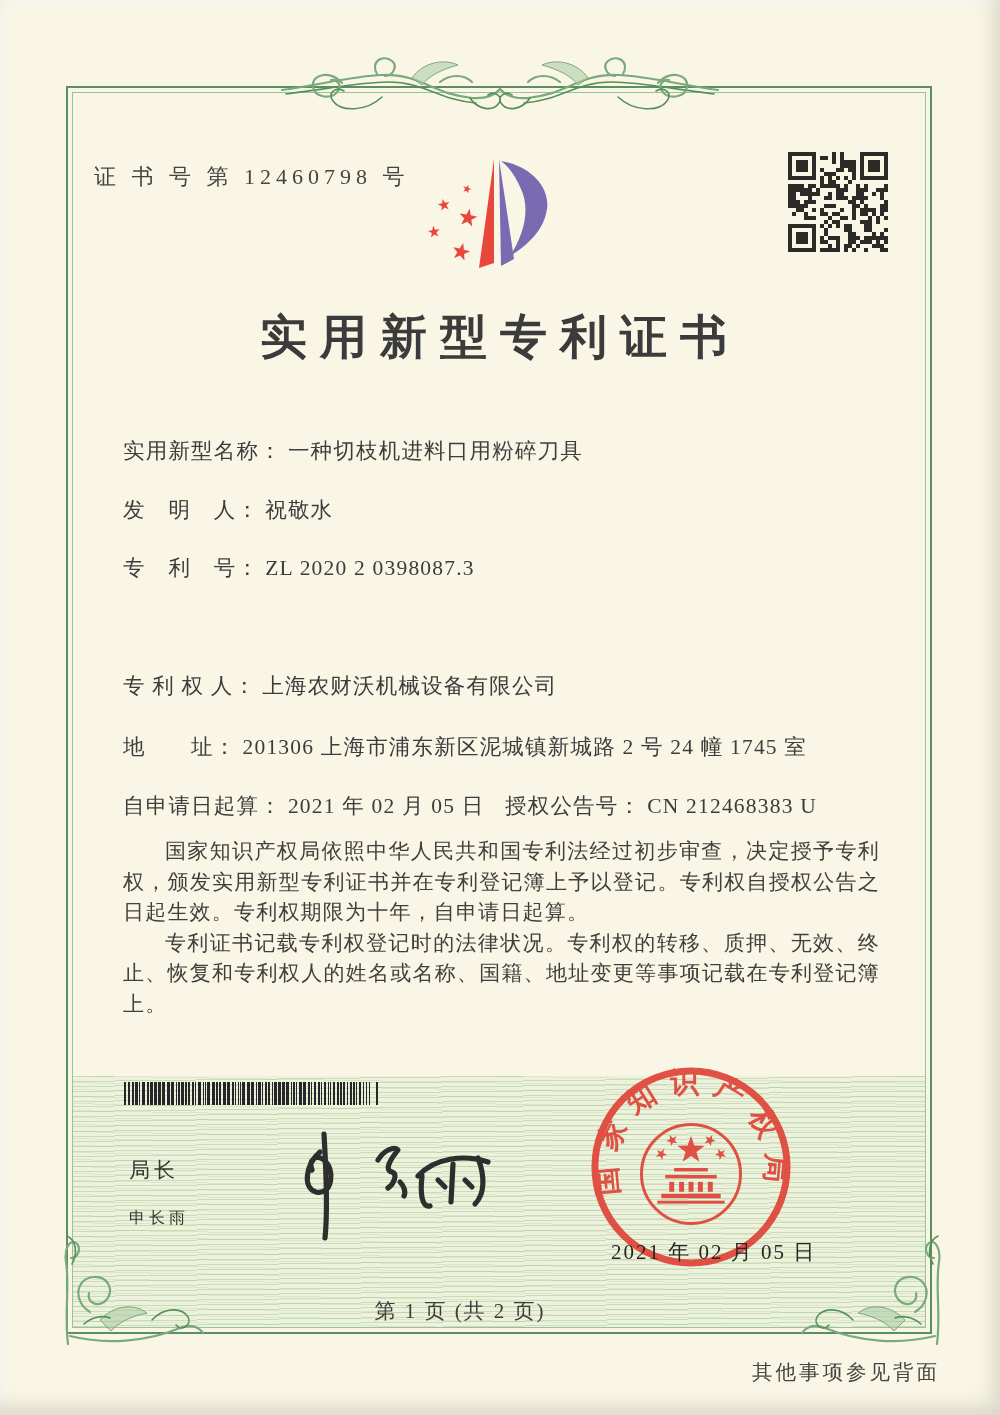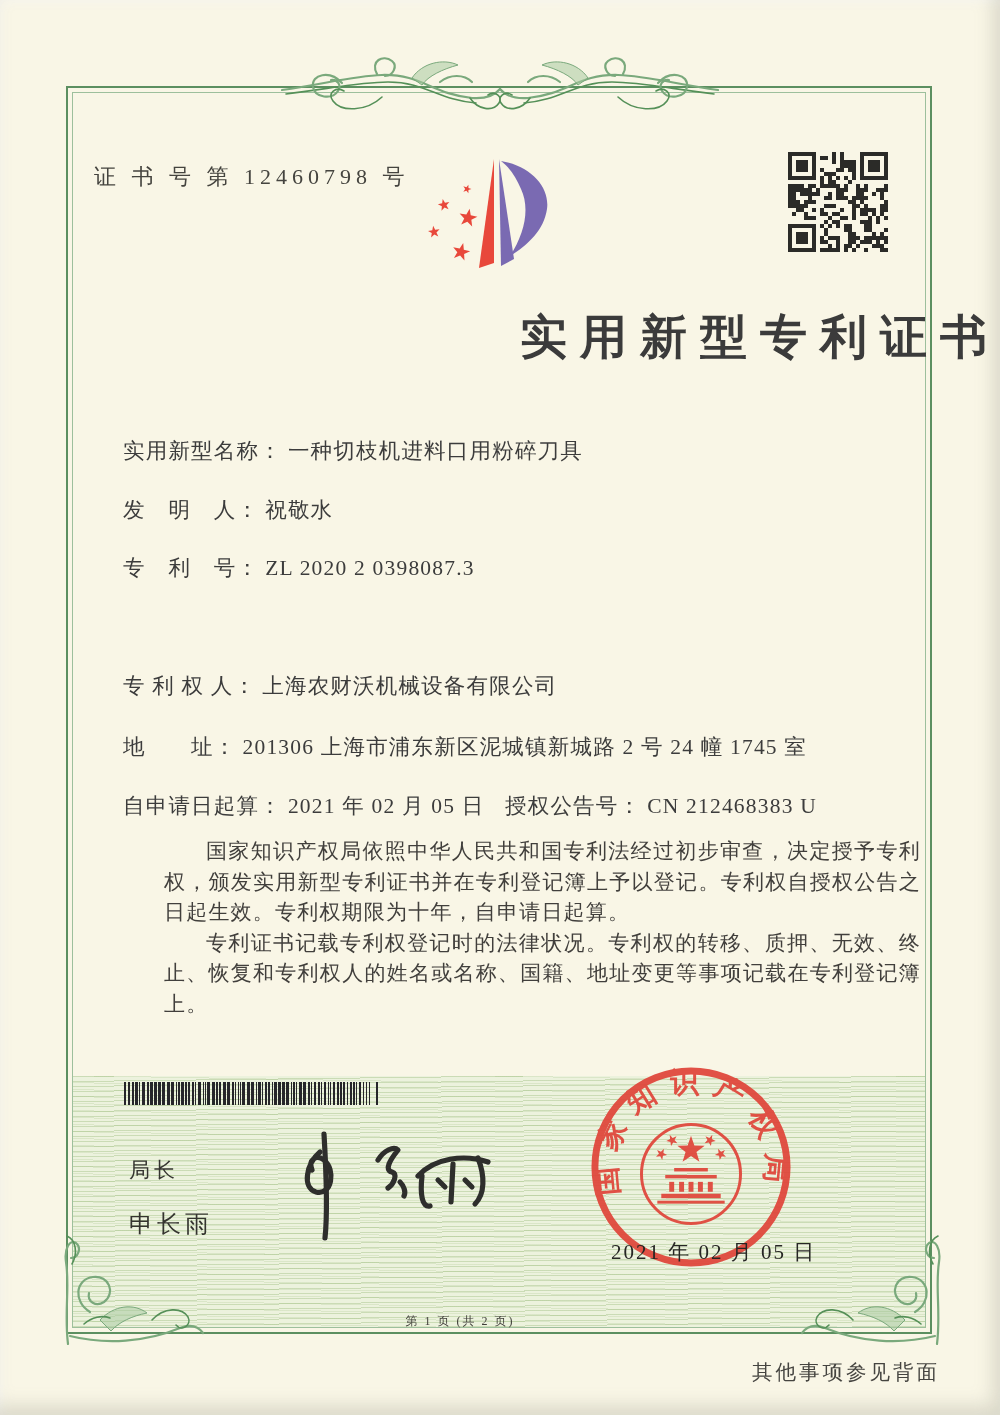--- a/index.html
+++ b/index.html
@@ -46,37 +46,37 @@
   .corner-bl{left:58px;top:1192px;}
   .corner-br{left:792px;top:1192px;transform:scaleX(-1);}
   .orn-stroke{fill:none;stroke:var(--ornament-green);stroke-width:2.2;stroke-linecap:round;}
   .orn-stroke2{fill:none;stroke:#559058;stroke-width:1.6;stroke-linecap:round;}
   .orn-fill{fill:#a9caa1;fill-opacity:.55;stroke:var(--ornament-green);stroke-width:1;}
   
   .cert-number{position:absolute;left:94px;top:162px;font-size:22px;letter-spacing:5px;color:#45443f;}
   .logo{position:absolute;left:428px;top:145px;}
   .qr{position:absolute;left:788px;top:152px;}
   .title{
-    position:absolute;left:0;top:306px;width:100%;text-align:right;
+    position:absolute;left:0;top:306px;width:100%;text-align:center;
     font-size:47px;font-weight:600;letter-spacing:13px;color:#3b3b3b;
   }
   
   .row{position:absolute;left:123px;font-size:21.5px;letter-spacing:1.2px;white-space:nowrap;color:#3c3c3c;text-align:center;}
   .row .val{margin-left:6px;}
   
-  .legal{position:absolute;left:123px;top:836px;width:757px;margin-left:41px;}
+  .legal{position:absolute;left:123px;top:836px;width:757px;}
   .legal p{margin:0;font-size:21px;line-height:30.5px;letter-spacing:1.2px;text-indent:2em;text-align:justify;color:#413f3c;}
   
   .barcode{position:absolute;left:124px;top:1082px;z-index:2;}
   .director-title{position:absolute;left:129px;top:1156px;font-size:21px;letter-spacing:4px;z-index:4;color:#34342f;}
-  .director-name{position:absolute;left:129px;top:1208px;font-size:24px;letter-spacing:4px;z-index:4;color:#34342f;}
+  .director-name{position:absolute;left:129px;top:1208px;font-size:16px;letter-spacing:4px;z-index:4;color:#34342f;}
   .signature{position:absolute;left:272px;top:1128px;z-index:5;}
   .seal{position:absolute;left:587px;top:1063px;z-index:4;opacity:.93;}
   .seal-date{position:absolute;left:611px;top:1238px;font-size:21px;letter-spacing:2px;color:#262624;z-index:6;white-space:nowrap;}
-  .page-indicator{position:absolute;left:0;top:1297px;width:920px;text-align:center;font-size:12px;letter-spacing:2px;color:#3e3d38;z-index:4;margin-top:16px;}
+  .page-indicator{position:absolute;left:0;top:1297px;width:920px;text-align:center;font-size:21px;letter-spacing:2px;color:#3e3d38;z-index:4;}
   .back-note{position:absolute;left:0;top:1358px;width:940px;text-align:right;font-size:20.5px;letter-spacing:3px;color:#454440;}
 </style>
 </head>
 <body>
 
 <svg width="0" height="0" style="position:absolute" aria-hidden="true">
   <defs>
     <polygon id="star5" points="0,-10 2.35,-3.24 9.51,-3.09 3.8,1.24 5.88,8.09 0,4 -5.88,8.09 -3.8,1.24 -9.51,-3.09 -2.35,-3.24"></polygon>
   </defs>
 </svg>

